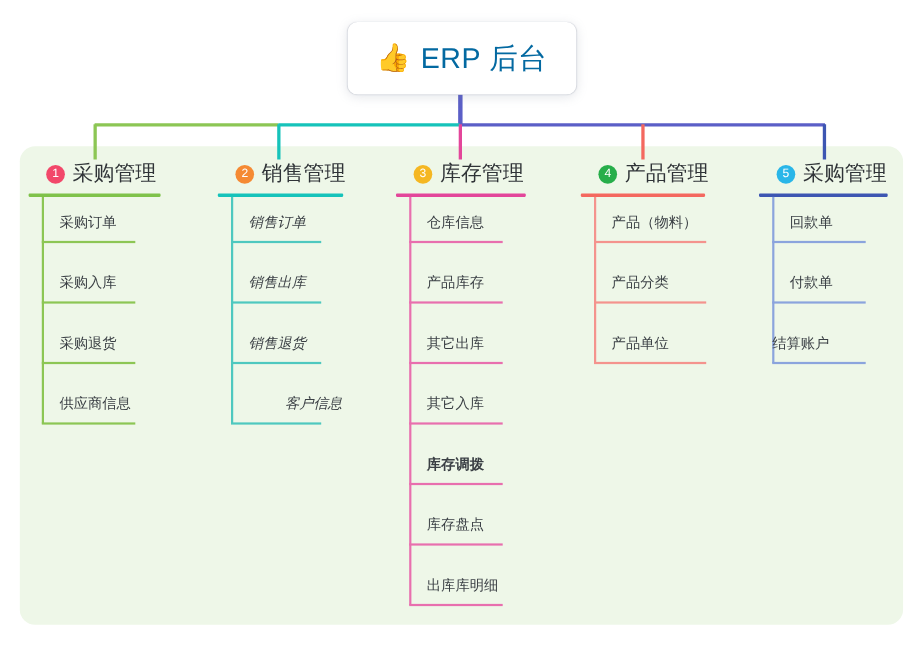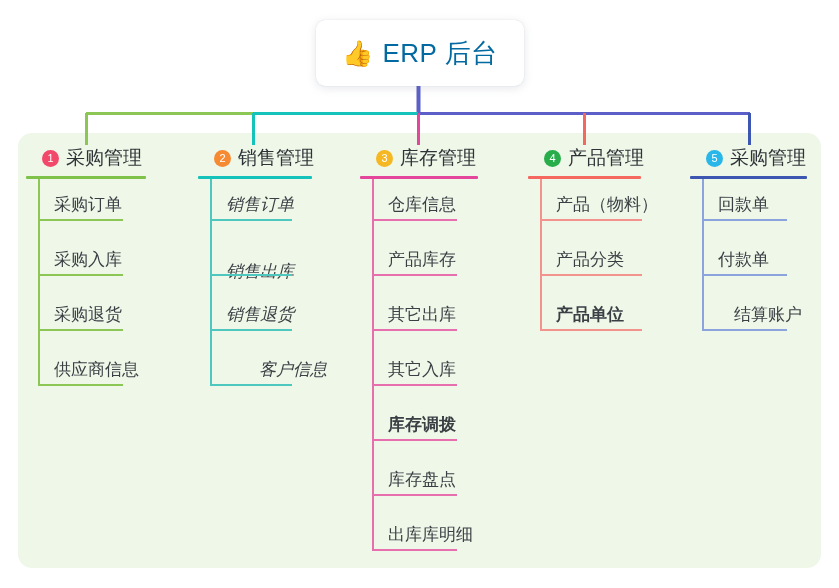--- a/index.html
+++ b/index.html
@@ -111,21 +111,21 @@
     margin-top: 0;
   }
   .item {
     position: relative;
     height: 55px;
   }
   .item-label {
     position: absolute;
     left: 28px;
     top: 14px;
-    font-size: 17px;
+    font-size: 13px;
     color: #3a3f44;
     white-space: nowrap;
   }
   .item-rule {
     position: absolute;
     left: 12px;
     top: 40px;
     height: 1.6px;
   }
 </style>
@@ -186,21 +186,21 @@
           <span class="col-title">销售管理</span>
         </div>
         <div class="col-rule" style="width: 114px; background: rgb(22, 195, 186);"></div>
         <div class="items" style="height: 220px; font-style: italic;">
           <div style="position: absolute; left: 12px; top: 0px; width: 1.6px; height: 206px; background: rgb(78, 200, 191);"></div>
           <div class="item">
             <span class="item-label" style="left: 28px;">销售订单</span>
             <div class="item-rule" style="width: 82px; background: rgb(78, 200, 191);"></div>
           </div>
           <div class="item">
-            <span class="item-label" style="left: 28px; margin-top: 12px;">销售出库</span>
+            <span class="item-label" style="left: 28px;">销售出库</span>
             <div class="item-rule" style="width: 82px; background: rgb(78, 200, 191);"></div>
           </div>
           <div class="item">
             <span class="item-label" style="left: 28px;">销售退货</span>
             <div class="item-rule" style="width: 82px; background: rgb(78, 200, 191);"></div>
           </div>
           <div class="item">
             <span class="item-label" style="left: 44px; margin-left: 17px;">客户信息</span>
             <div class="item-rule" style="width: 82px; background: rgb(78, 200, 191);"></div>
           </div>
@@ -254,21 +254,21 @@
           <div style="position: absolute; left: 12px; top: 0px; width: 1.6px; height: 151px; background: rgb(244, 147, 141);"></div>
           <div class="item">
             <span class="item-label" style="left: 28px;">产品（物料）</span>
             <div class="item-rule" style="width: 102px; background: rgb(244, 147, 141);"></div>
           </div>
           <div class="item">
             <span class="item-label" style="left: 28px;">产品分类</span>
             <div class="item-rule" style="width: 102px; background: rgb(244, 147, 141);"></div>
           </div>
           <div class="item">
-            <span class="item-label" style="left: 28px; font-weight: bold;">产品单位</span>
+            <span class="item-label" style="left: 28px;">产品单位</span>
             <div class="item-rule" style="width: 102px; background: rgb(244, 147, 141);"></div>
           </div>
         </div>
       </div>
       <div class="column" style="left: 690px; top: 146px; width: 137px;">
         <div class="col-head">
           <span class="badge" style="background: rgb(41, 182, 232);">5</span>
           <span class="col-title">采购管理</span>
         </div>
         <div class="col-rule" style="width: 117px; background: rgb(61, 86, 178);"></div>
@@ -276,21 +276,21 @@
           <div style="position: absolute; left: 12px; top: 0px; width: 1.6px; height: 151px; background: rgb(139, 164, 221);"></div>
           <div class="item">
             <span class="item-label" style="left: 28px;">回款单</span>
             <div class="item-rule" style="width: 85px; background: rgb(139, 164, 221);"></div>
           </div>
           <div class="item">
             <span class="item-label" style="left: 28px;">付款单</span>
             <div class="item-rule" style="width: 85px; background: rgb(139, 164, 221);"></div>
           </div>
           <div class="item">
-            <span class="item-label" style="left: 44px;">结算账户</span>
+            <span class="item-label" style="left: 12px;">结算账户</span>
             <div class="item-rule" style="width: 85px; background: rgb(139, 164, 221);"></div>
           </div>
         </div>
       </div>
     </div>
 
 <div class="title-card">
       <span class="title-emoji">👍</span>
       <span class="title-text">ERP 后台</span>
     </div>

